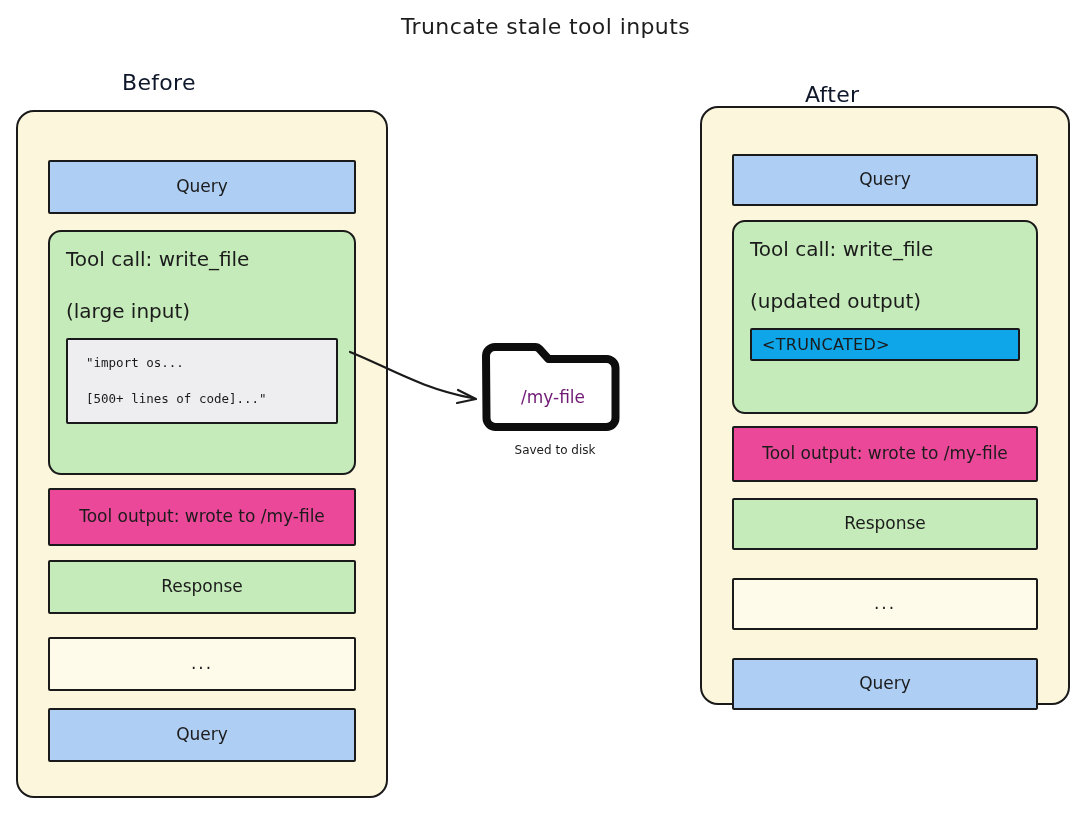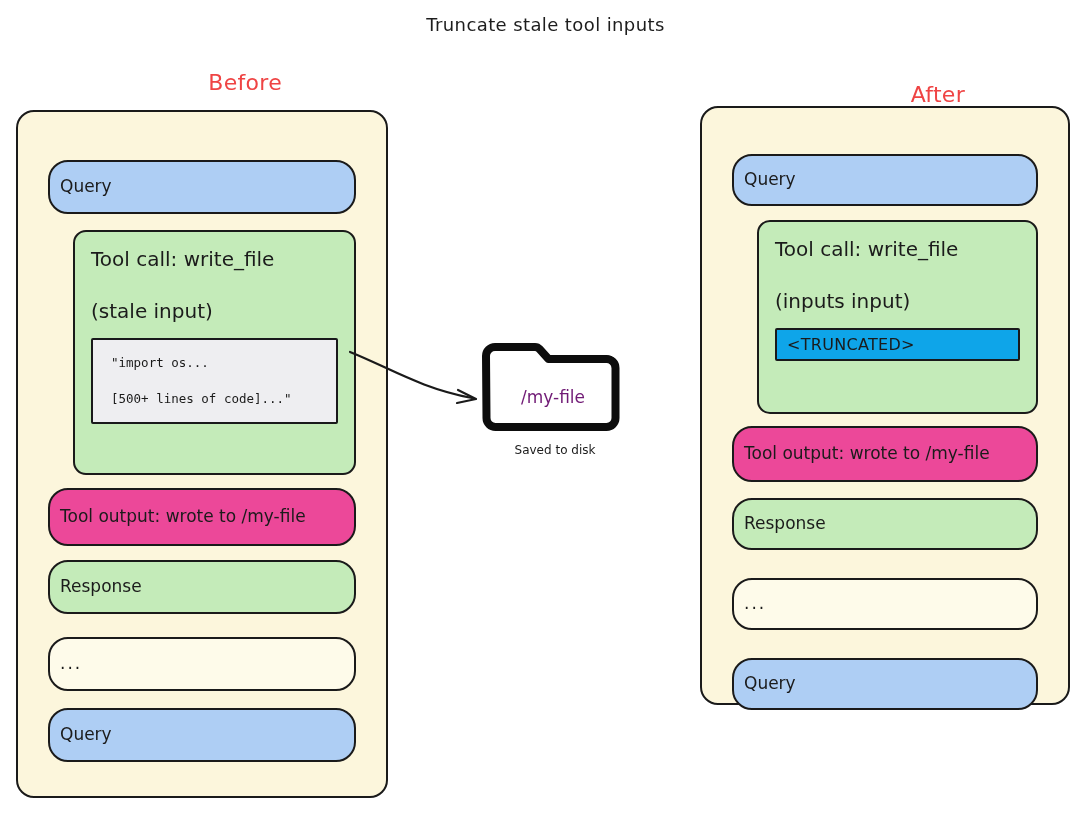--- a/index.html
+++ b/index.html
@@ -17,31 +17,31 @@
     color: #1b1b1b;
   }
 
   
   .title {
     position: absolute;
     top: 14px;
     left: 0;
     width: 1091px;
     text-align: center;
-    font-size: 18px;
+    font-size: 22px;
     letter-spacing: 0.4px;
     color: #1d1d1d;
   }
 
   
   .col-heading {
     position: absolute;
     font-size: 22px;
-    color: #ef4444;
-    text-align: right;
+    color: #0f172a;
+    text-align: left;
     letter-spacing: 0.3px;
   }
   #heading-before { top: 70px; left: 122px; width: 160px; }
   #heading-after  { top: 70px; left: 805px; width: 160px; margin-top: 12px; }
 
   
   .panel {
     position: absolute;
     background: #fcf6dc;
     border: 2.4px solid #1a1a1a;
@@ -58,24 +58,25 @@
     top: 26px;
     bottom: 26px;
   }
 
   
   .block {
     position: absolute;
     left: 0;
     right: 0;
     border: 2.2px solid #1a1a1a;
-    border-radius: 20px;
+    border-radius: 2px;
     box-sizing: border-box;
     display: flex;
     align-items: center;
+    justify-content: center;
     text-align: center;
     font-size: 17px;
     line-height: 1.28;
     color: #1b1b1b;
     padding: 4px 10px;
   }
   .block.blue   { background: #aecef4; }
   .block.green  { background: #c4ebb9; }
   .block.yellow { background: #ec4899; }
   .block.cream  { background: #fefbea; }
@@ -83,21 +84,20 @@
   
   .toolcall {
     position: absolute;
     left: 0;
     right: 0;
     background: #c4ebb9;
     border: 2.2px solid #1a1a1a;
     border-radius: 13px;
     box-sizing: border-box;
     padding: 16px 16px 14px 16px;
-    margin-left: 25px;
   }
   .toolcall .line {
     font-size: 20px;
     line-height: 1.1;
     color: #1b1b1b;
     white-space: nowrap;
   }
   .toolcall .line.first { margin-bottom: 30px; }
   .toolcall .line.second { margin-bottom: 16px; }
 
@@ -188,21 +188,21 @@
 
 <div class="panel" id="panel-before">
   <div class="panel-inner">
 
     <div class="block blue" id="b-query-top">
       <span>Query</span>
     </div>
 
     <div class="toolcall" id="b-toolcall">
       <div class="line first">Tool call: write_file</div>
-      <div class="line second">(stale input)</div>
+      <div class="line second">(large input)</div>
       <div class="codebox">
         <div class="cline">"import os...</div>
         <div class="cline">[500+ lines of code]..."</div>
       </div>
     </div>
 
     <div class="block yellow" id="b-tooloutput">
       <span>Tool output: wrote to /my-file</span>
     </div>
 
@@ -240,21 +240,21 @@
 
 <div class="panel" id="panel-after">
   <div class="panel-inner">
 
     <div class="block blue" id="a-query-top">
       <span>Query</span>
     </div>
 
     <div class="toolcall" id="a-toolcall">
       <div class="line first">Tool call: write_file</div>
-      <div class="line second">(inputs input)</div>
+      <div class="line second">(updated output)</div>
       <div class="truncbox">&lt;TRUNCATED&gt;</div>
     </div>
 
     <div class="block yellow" id="a-tooloutput">
       <span>Tool output: wrote to /my-file</span>
     </div>
 
     <div class="block green" id="a-response">
       <span>Response</span>
     </div>

